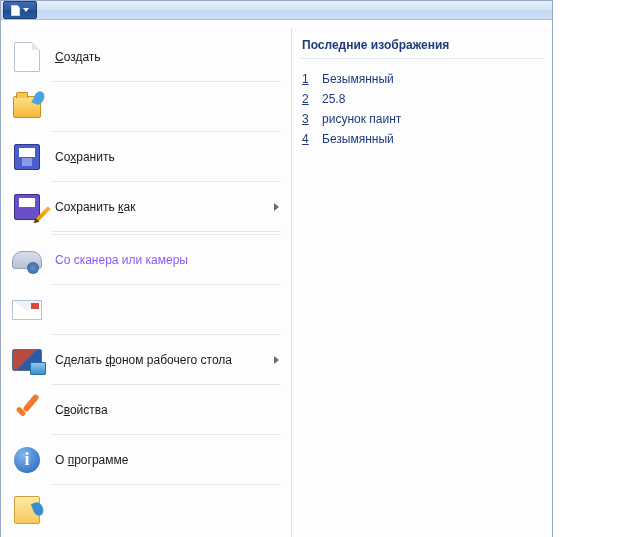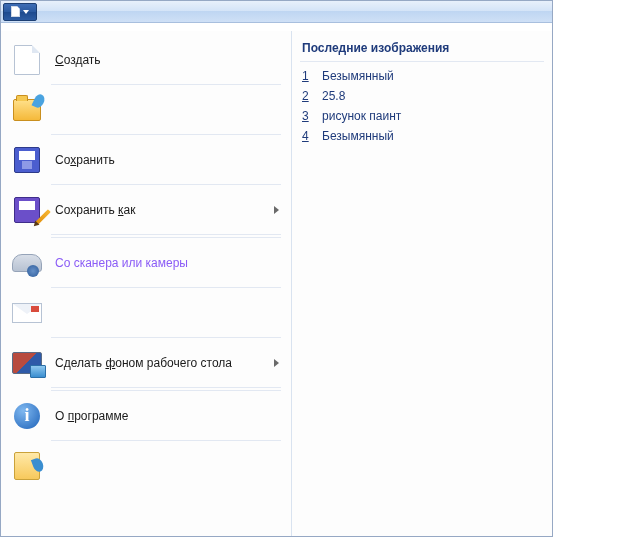--- a/index.html
+++ b/index.html
@@ -98,21 +98,21 @@
 .sep {
   height: 1px;
   background: #e2e8f2;
   margin: 2px 6px 2px 46px;
 }
 .recent-title {
   color: #1f3b7b;
   font-weight: 600;
   padding: 2px 2px 6px 2px;
   border-bottom: 1px solid #e2e8f2;
-  margin-bottom: 4px;
+  margin-bottom: 10px;
 }
 .recent-item {
   display: flex;
   align-items: center;
   gap: 10px;
   padding: 3px 2px;
   color: #1f3b7b;
   cursor: pointer;
 }
 .recent-item .num { text-decoration: underline; width: 10px; }
@@ -216,20 +216,26 @@
 
       <div class="menu-item">
         <span class="icon-slot">
             <span class="i-wall"></span>
           </span>
         <span class="label">Сделать <u>ф</u>оном рабочего стола</span>
         <span class="sub-arrow"></span>
       </div>
       <div class="sep"></div>
 
+      <div class="menu-item">
+        <span class="icon-slot">
+            <span class="i-check"></span>
+          </span>
+        <span class="label">С<u>в</u>ойства</span>
+      </div>
       <div class="sep"></div>
 
       <div class="menu-item">
         <span class="icon-slot">
             <span class="i-info">i</span>
           </span>
         <span class="label">О <u>п</u>рограмме</span>
       </div>
       <div class="sep"></div>
 

